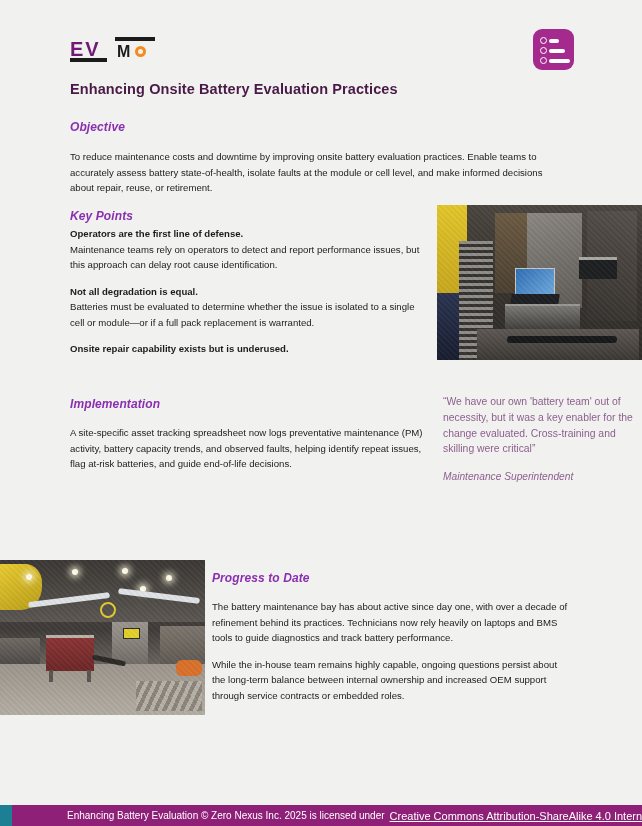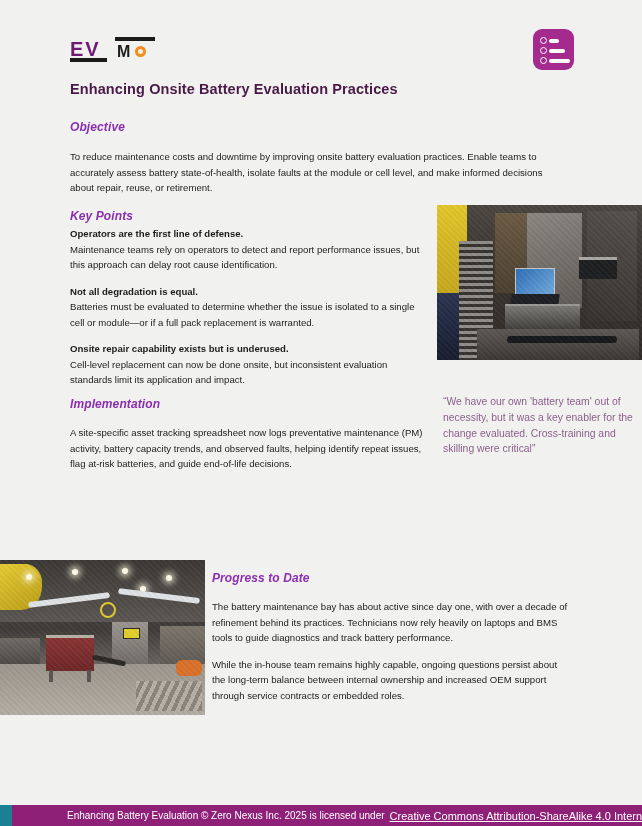--- a/index.html
+++ b/index.html
@@ -315,21 +315,20 @@
       <span>Maintenance teams rely on operators to detect and report performance issues, but this approach can delay root cause identification.</span>
     </div>
 
     <div class="kp-block">
       <span class="kp-title">Not all degradation is equal.</span>
       <span>Batteries must be evaluated to determine whether the issue is isolated to a single cell or module—or if a full pack replacement is warranted.</span>
     </div>
 
     <div class="kp-block">
       <span class="kp-title">Onsite repair capability exists but is underused.</span>
-      <span>Cell-level replacement can now be done onsite, but inconsistent evaluation standards limit its application and impact.</span>
     </div>
   </div>
 
   <div class="photo photo-1">
     <div class="p1-bg"></div>
     <div class="p1-wall"></div>
     <div class="p1-panel"></div>
     <div class="p1-panel2"></div>
     <div class="p1-yellow"></div>
     <div class="p1-yellow2"></div>
@@ -343,20 +342,21 @@
     <div class="p1-grain"></div>
   </div>
 
   <div class="sec-head" style="left:70px; top:397px;">Implementation</div>
   <div class="body-text" style="left:70px; top:425px; width:362px;">
     <p>A site-specific asset tracking spreadsheet now logs preventative maintenance (PM) activity, battery capacity trends, and observed faults, helping identify repeat issues, flag at-risk batteries, and guide end-of-life decisions.</p>
   </div>
 
   <div class="quote-box">
     <div class="quote-text">“We have our own 'battery team' out of necessity, but it was a key enabler for the change evaluated. Cross-training and skilling were critical”</div>
+    <div class="quote-attrib">Maintenance Superintendent</div>
   </div>
 
   <div class="photo photo-2">
     <div class="p2-bg"></div>
     <div class="p2-roof"></div>
     <div class="p2-yellow"></div>
     <div class="p2-light" style="left:26px; top:14px;"></div>
     <div class="p2-light" style="left:72px; top:9px;"></div>
     <div class="p2-light" style="left:122px; top:8px;"></div>
     <div class="p2-light" style="left:166px; top:15px;"></div>

